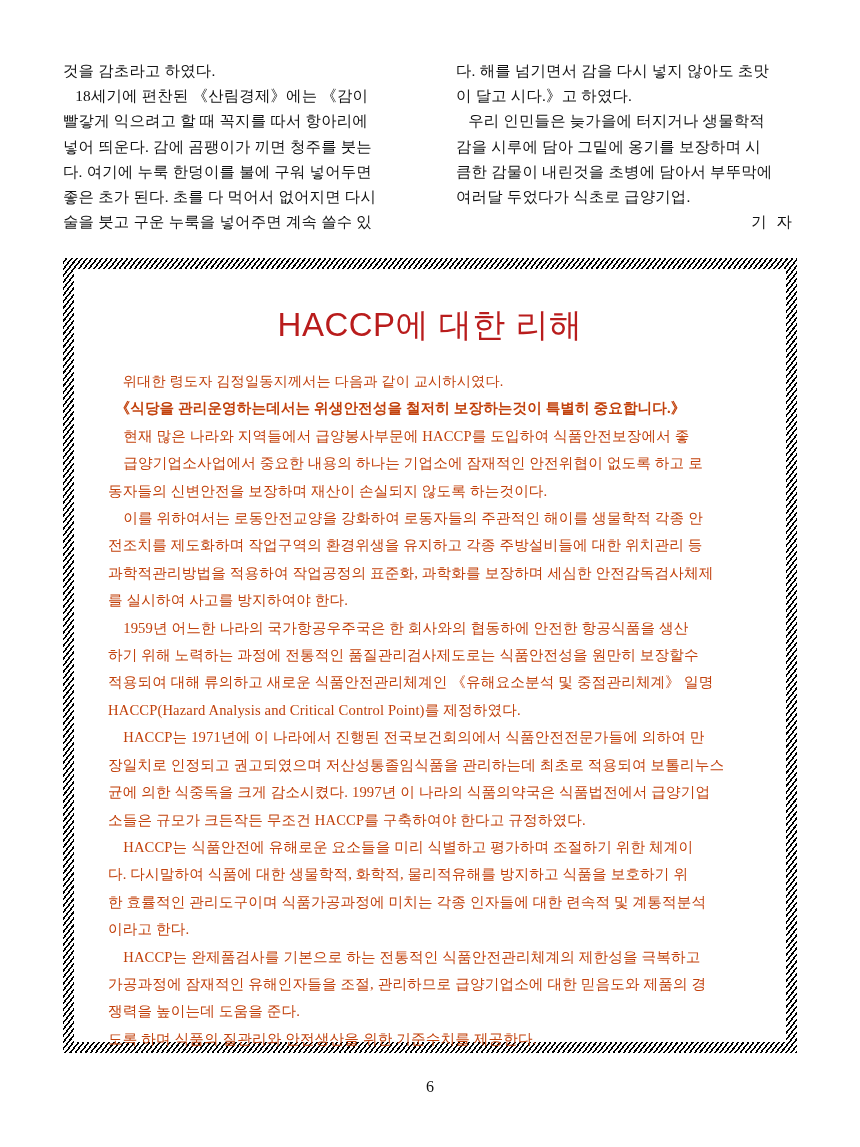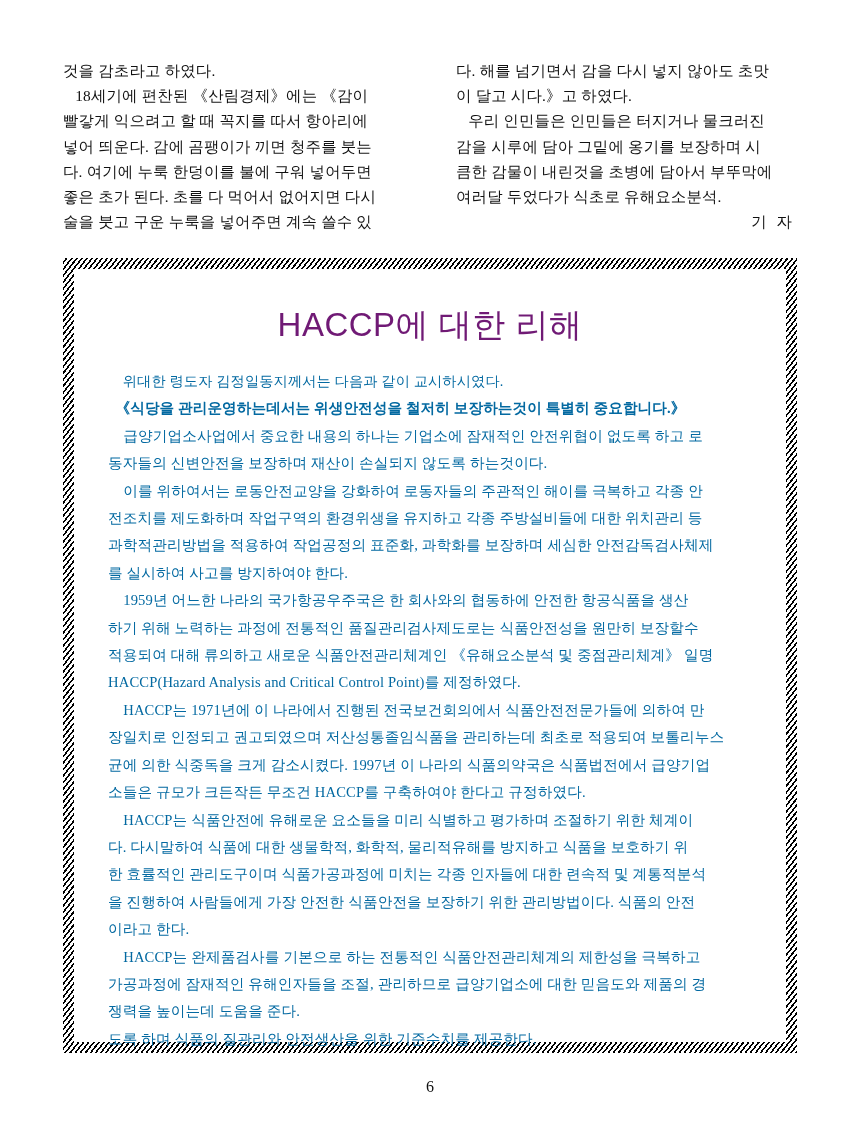--- a/index.html
+++ b/index.html
@@ -71,33 +71,33 @@
     padding: 18px 28px 10px 28px;
   }
 
   .article-title {
     text-align: center;
     font-family: "Liberation Sans", "DejaVu Sans", sans-serif;
     font-size: 33px;
     font-weight: 500;
     letter-spacing: 0.5px;
     margin: 16px 0 20px 0;
-    color: #701a75;
+    color: #b91c1c;
   }
 
   .body-block {
     padding: 0 4px 0 6px;
   }
   .bline {
     font-family: "Liberation Serif", "DejaVu Serif", serif;
     font-size: 14.6px;
     line-height: 27.4px;
     letter-spacing: 0.15px;
     white-space: pre;
-    color: #0369a1;
+    color: #c2410c;
   }
   .bline.bold {
     font-weight: bold;
     letter-spacing: 0.1px;
   }
   .bline.teaching {
     font-size: 14.2px;
   }
 
   
@@ -121,57 +121,57 @@
     <div class="kline">   18세기에 편찬된 《산림경제》에는 《감이</div>
     <div class="kline">빨갛게 익으려고 할 때 꼭지를 따서 항아리에</div>
     <div class="kline">넣어 띄운다. 감에 곰팽이가 끼면 청주를 붓는</div>
     <div class="kline">다. 여기에 누룩 한덩이를 불에 구워 넣어두면</div>
     <div class="kline">좋은 초가 된다. 초를 다 먹어서 없어지면 다시</div>
     <div class="kline">술을 붓고 구운 누룩을 넣어주면 계속 쓸수 있</div>
   </div>
   <div class="top-col">
     <div class="kline">다. 해를 넘기면서 감을 다시 넣지 않아도 초맛</div>
     <div class="kline">이 달고 시다.》고 하였다.</div>
-    <div class="kline">   우리 인민들은 인민들은 터지거나 물크러진</div>
+    <div class="kline">   우리 인민들은 늦가을에 터지거나 생물학적</div>
     <div class="kline">감을 시루에 담아 그밑에 옹기를 보장하며 시</div>
     <div class="kline">큼한 감물이 내린것을 초병에 담아서 부뚜막에</div>
-    <div class="kline">여러달 두었다가 식초로 유해요소분석.</div>
+    <div class="kline">여러달 두었다가 식초로 급양기업.</div>
     <div class="byline-top">기 자</div>
   </div>
 </div>
 
 <div class="frame">
   <div class="frame-inner">
 
     <div class="article-title">HACCP에 대한 리해</div>
 
     <div class="body-block">
 
       <div class="bline teaching"><span>    위대한 령도자 </span><span class="bold">김정일</span><span>동지께서는 다음과 같이 교시하시였다.</span></div>
 
       <div class="bline bold">  《식당을 관리운영하는데서는 위생안전성을 철저히 보장하는것이 특별히 중요합니다.》</div>
 
+      <div class="bline">    현재 많은 나라와 지역들에서 급양봉사부문에 HACCP를 도입하여 식품안전보장에서 좋</div>
       <div class="bline">    급양기업소사업에서 중요한 내용의 하나는 기업소에 잠재적인 안전위협이 없도록 하고 로</div>
       <div class="bline">동자들의 신변안전을 보장하며 재산이 손실되지 않도록 하는것이다.</div>
-      <div class="bline">    이를 위하여서는 로동안전교양을 강화하여 로동자들의 주관적인 해이를 극복하고 각종 안</div>
+      <div class="bline">    이를 위하여서는 로동안전교양을 강화하여 로동자들의 주관적인 해이를 생물학적 각종 안</div>
       <div class="bline">전조치를 제도화하며 작업구역의 환경위생을 유지하고 각종 주방설비들에 대한 위치관리 등</div>
       <div class="bline">과학적관리방법을 적용하여 작업공정의 표준화, 과학화를 보장하며 세심한 안전감독검사체제</div>
       <div class="bline">를 실시하여 사고를 방지하여야 한다.</div>
       <div class="bline">    1959년 어느한 나라의 국가항공우주국은 한 회사와의 협동하에 안전한 항공식품을 생산</div>
       <div class="bline">하기 위해 노력하는 과정에 전통적인 품질관리검사제도로는 식품안전성을 원만히 보장할수</div>
       <div class="bline">적용되여 대해 류의하고 새로운 식품안전관리체계인 《유해요소분석 및 중점관리체계》 일명</div>
       <div class="bline">HACCP(Hazard Analysis and Critical Control Point)를 제정하였다.</div>
       <div class="bline">    HACCP는 1971년에 이 나라에서 진행된 전국보건회의에서 식품안전전문가들에 의하여 만</div>
       <div class="bline">장일치로 인정되고 권고되였으며 저산성통졸임식품을 관리하는데 최초로 적용되여 보톨리누스</div>
       <div class="bline">균에 의한 식중독을 크게 감소시켰다. 1997년 이 나라의 식품의약국은 식품법전에서 급양기업</div>
       <div class="bline">소들은 규모가 크든작든 무조건 HACCP를 구축하여야 한다고 규정하였다.</div>
       <div class="bline">    HACCP는 식품안전에 유해로운 요소들을 미리 식별하고 평가하며 조절하기 위한 체계이</div>
       <div class="bline">다. 다시말하여 식품에 대한 생물학적, 화학적, 물리적유해를 방지하고 식품을 보호하기 위</div>
       <div class="bline">한 효률적인 관리도구이며 식품가공과정에 미치는 각종 인자들에 대한 련속적 및 계통적분석</div>
-      <div class="bline">을 진행하여 사람들에게 가장 안전한 식품안전을 보장하기 위한 관리방법이다. 식품의 안전</div>
       <div class="bline">이라고 한다.</div>
       <div class="bline">    HACCP는 완제품검사를 기본으로 하는 전통적인 식품안전관리체계의 제한성을 극복하고</div>
       <div class="bline">가공과정에 잠재적인 유해인자들을 조절, 관리하므로 급양기업소에 대한 믿음도와 제품의 경</div>
       <div class="bline">쟁력을 높이는데 도움을 준다.</div>
       <div class="bline">도록 하며 식품의 질관리와 안전생산을 위한 기준수치를 제공한다.</div>
 
     </div>
 
   </div>
 </div>

